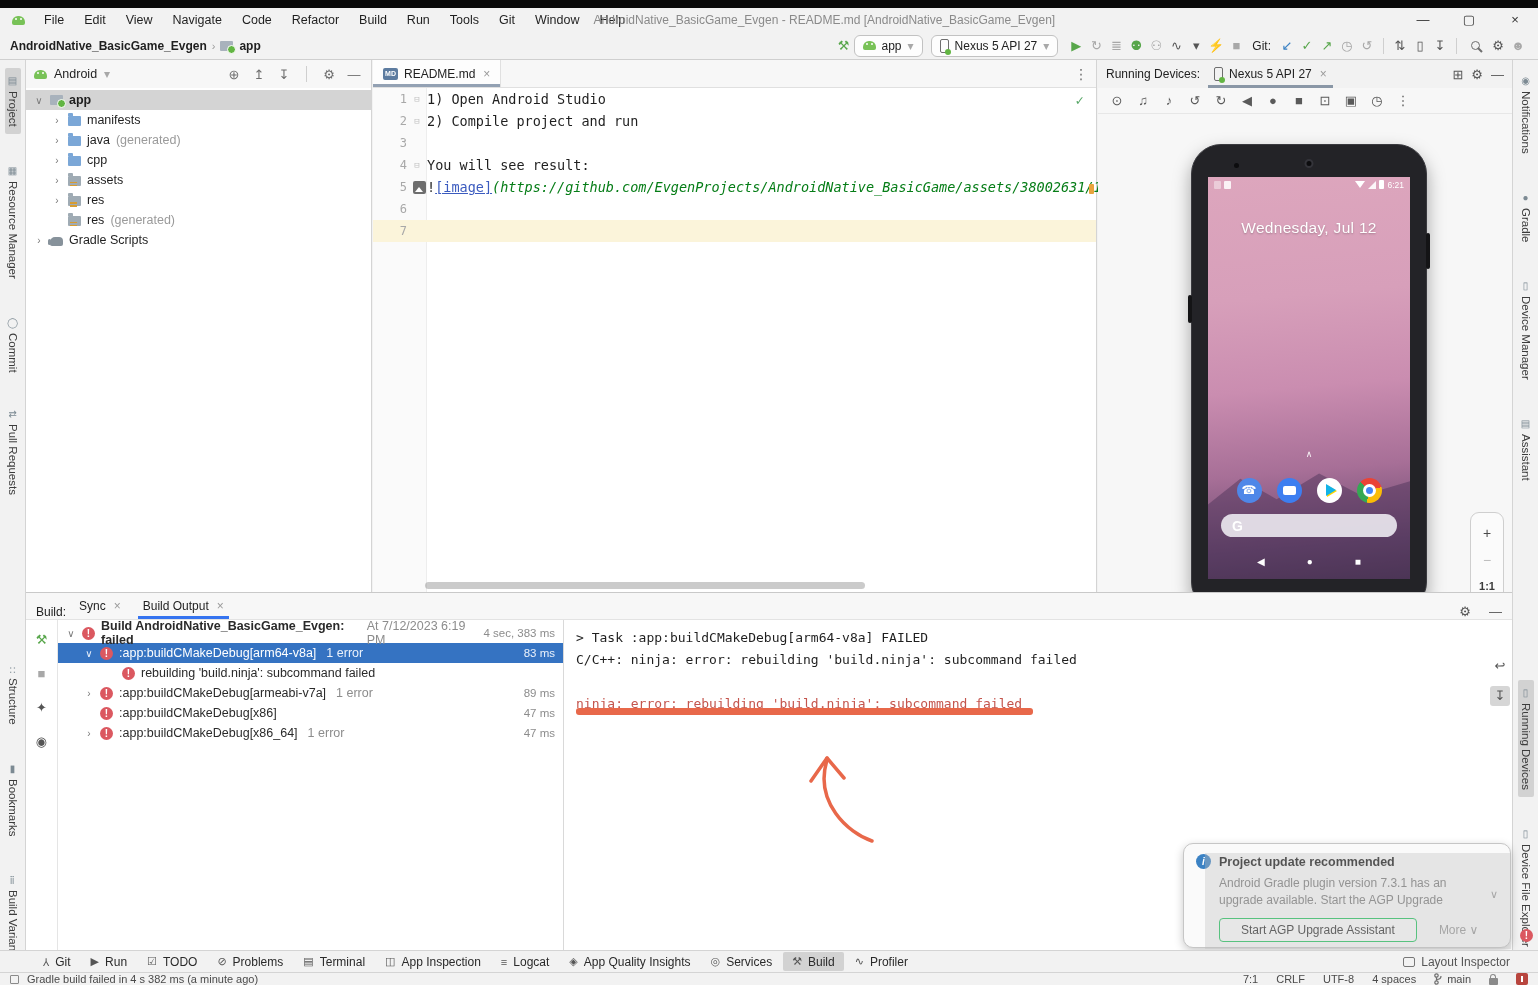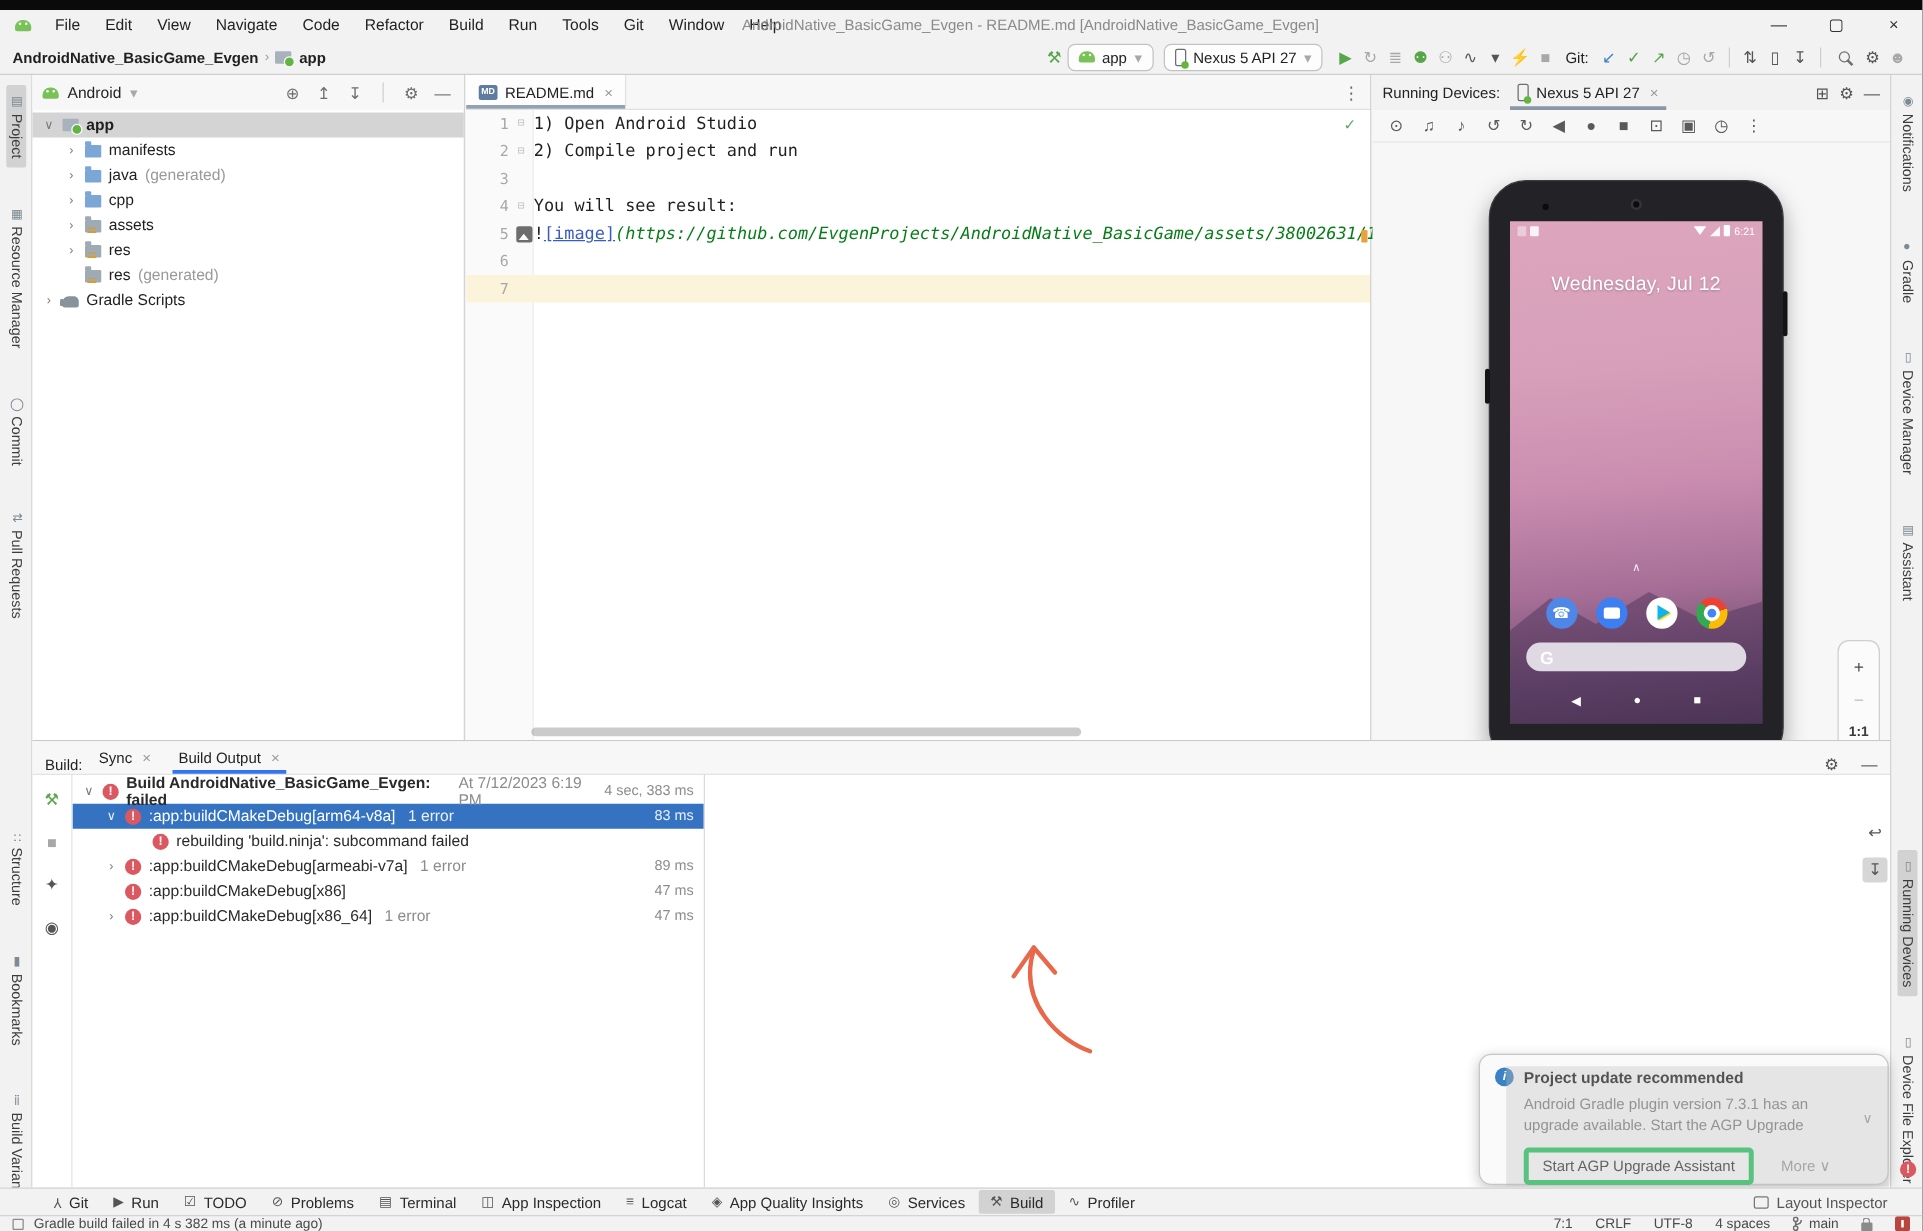--- a/index.html
+++ b/index.html
@@ -164,21 +164,21 @@
   .cicons .on{background:#d6d6d6;border-radius:3px}
   .arrow-svg{position:absolute;left:0;top:0;width:100%;height:100%;pointer-events:none}
 
   
   .notif{position:absolute;left:1183px;top:843px;width:328px;height:105px;background:#fafafa;border:1px solid #c6c6c6;border-radius:10px;box-shadow:0 3px 10px rgba(0,0,0,.22);padding:10px 12px}
   .notif-head{display:flex;align-items:center;gap:8px}
   .notif-title{font-weight:bold;font-size:12.5px;color:#1a1a1a}
   .notif-body{margin:6px 0 0 23px;color:#7d7d7d;font-size:12px;line-height:17px}
   .notif-chev{position:absolute;right:12px;top:44px;color:#9a9a9a;font-size:11px}
   .notif-actions{display:flex;align-items:center;gap:22px;margin:9px 0 0 23px}
-  .notif-btn{border:4px solid #22c55e;background:#fdfdfd;border-radius:4px;padding:4px 11px;color:#333;font-size:12px}
+  .notif-btn{border:1px solid #22c55e;background:#fdfdfd;border-radius:4px;padding:4px 21px;color:#333;font-size:12px}
   .notif-more{color:#9a9a9a;font-size:12px}
 
   
   .wm-box{position:absolute;left:1205px;top:853px;width:306px;height:96px;background:rgba(190,190,190,.35);pointer-events:none}
   .wm-box2{position:absolute;left:1246px;top:950px;width:196px;height:21px;background:rgba(185,185,185,.5);pointer-events:none}
   .wm-text{position:absolute;left:1258px;top:851px;font-size:76px;line-height:96px;color:rgba(100,100,100,.55);letter-spacing:1px;pointer-events:none;font-family:"Liberation Sans",sans-serif}
 
   
   .bottombar{position:absolute;left:0;top:950px;width:100%;height:22px;background:#f2f2f2;border-top:1px solid #d4d4d4;display:flex;align-items:center;padding-left:34px;gap:2px}
   .bb-item{display:flex;align-items:center;gap:6px;padding:2px 9px;color:#2a2a2a;font-size:12px;border-radius:2px}
@@ -592,20 +592,30 @@
           <span class="time">47 ms</span>
         </div>
         <div class="brow l1">
           <span class="chev">›</span>
           <span class="err-ico">!</span>
           <span>:app:buildCMakeDebug[x86_64]</span>
           <span class="meta">1 error</span>
           <span class="time">47 ms</span>
         </div>
       </div>
+      <div class="console">
+        <div>
+
+        <div class="cline dark">&gt; Task :app:buildCMakeDebug[arm64-v8a] FAILED</div>
+            <div class="cline dark">C/C++: ninja: error: rebuilding 'build.ninja': subcommand failed</div>
+            <div class="cline dark"></div>
+            <div class="cline red">ninja: error: rebuilding 'build.ninja': subcommand failed</div>
+          </div>
+        <div class="annot-bar"></div>
+      </div>
       <div class="cicons">
 
       <span class="tb-ico">↩</span>
           <span class="tb-ico on">↧</span>
         </div>
       <svg class="arrow-svg" viewBox="0 0 1486 330">
         <path d="M846,221 C822,213 788,182 801,140" stroke="#e8684a" stroke-width="3.5" fill="none" stroke-linecap="round"></path>
         <path d="M785,161 L801,138" stroke="#e8684a" stroke-width="3.5" fill="none" stroke-linecap="round"></path>
         <path d="M818,158 L801,138" stroke="#e8684a" stroke-width="3.5" fill="none" stroke-linecap="round"></path>
       </svg>

